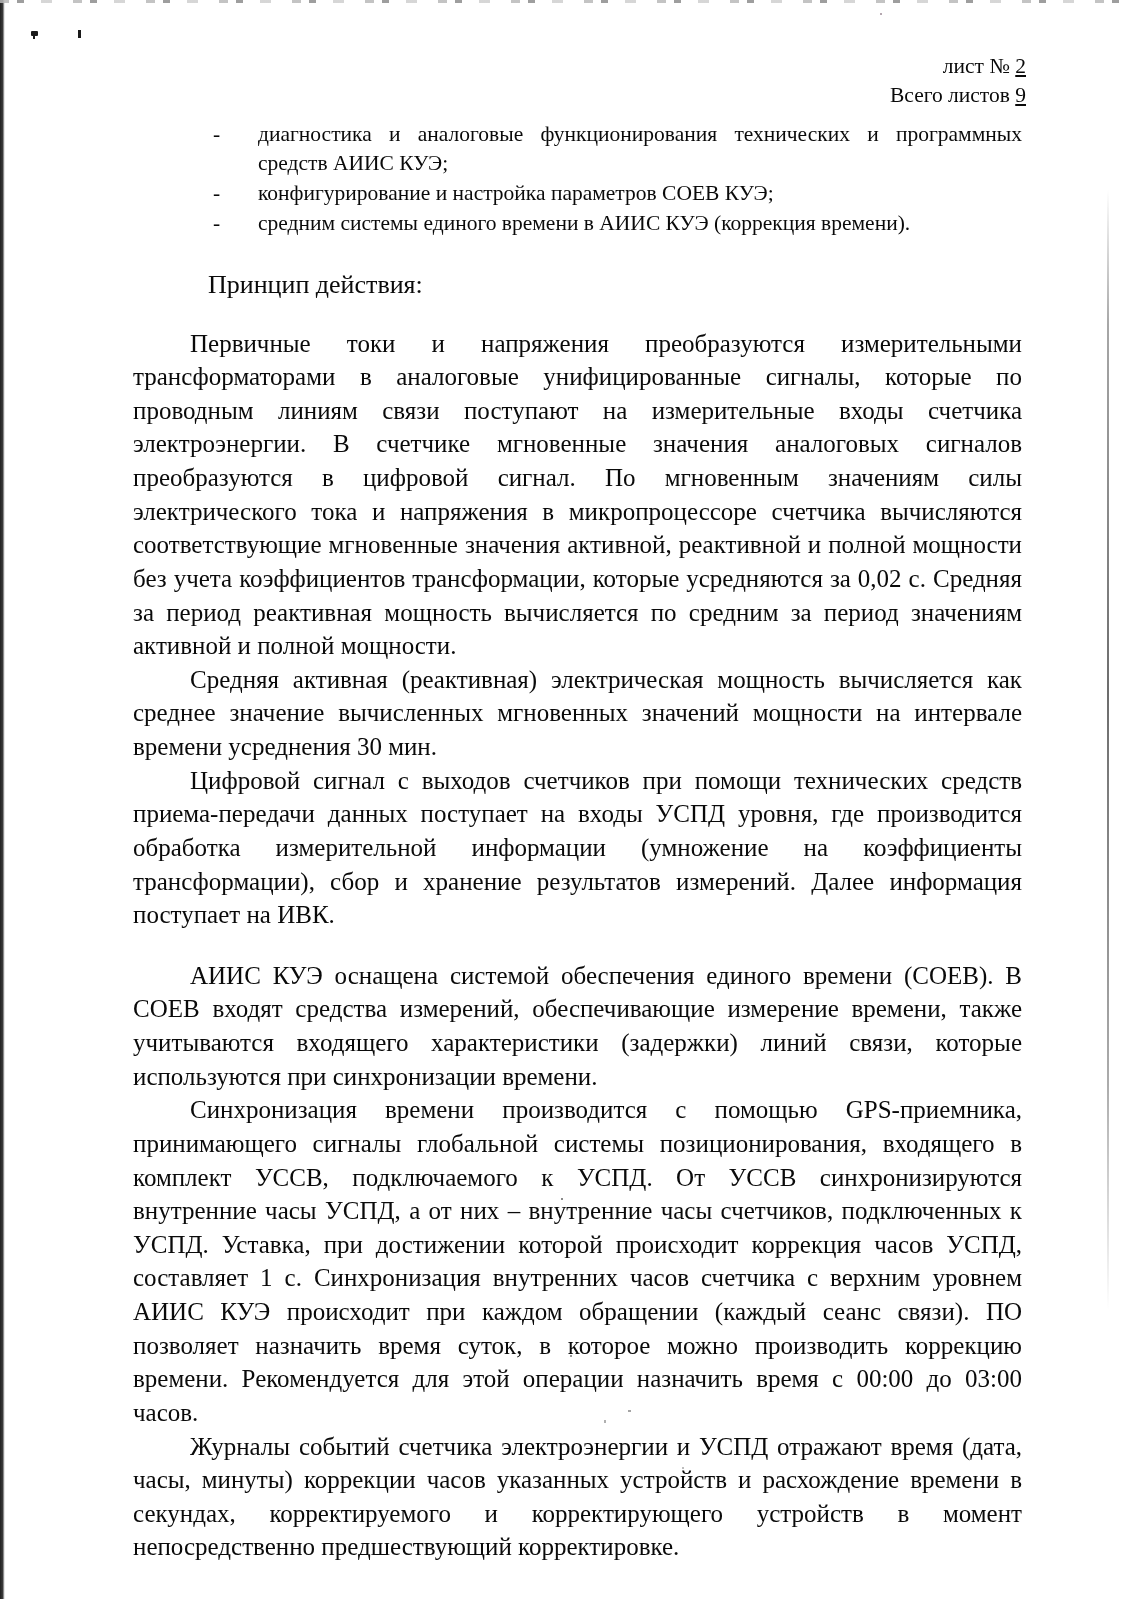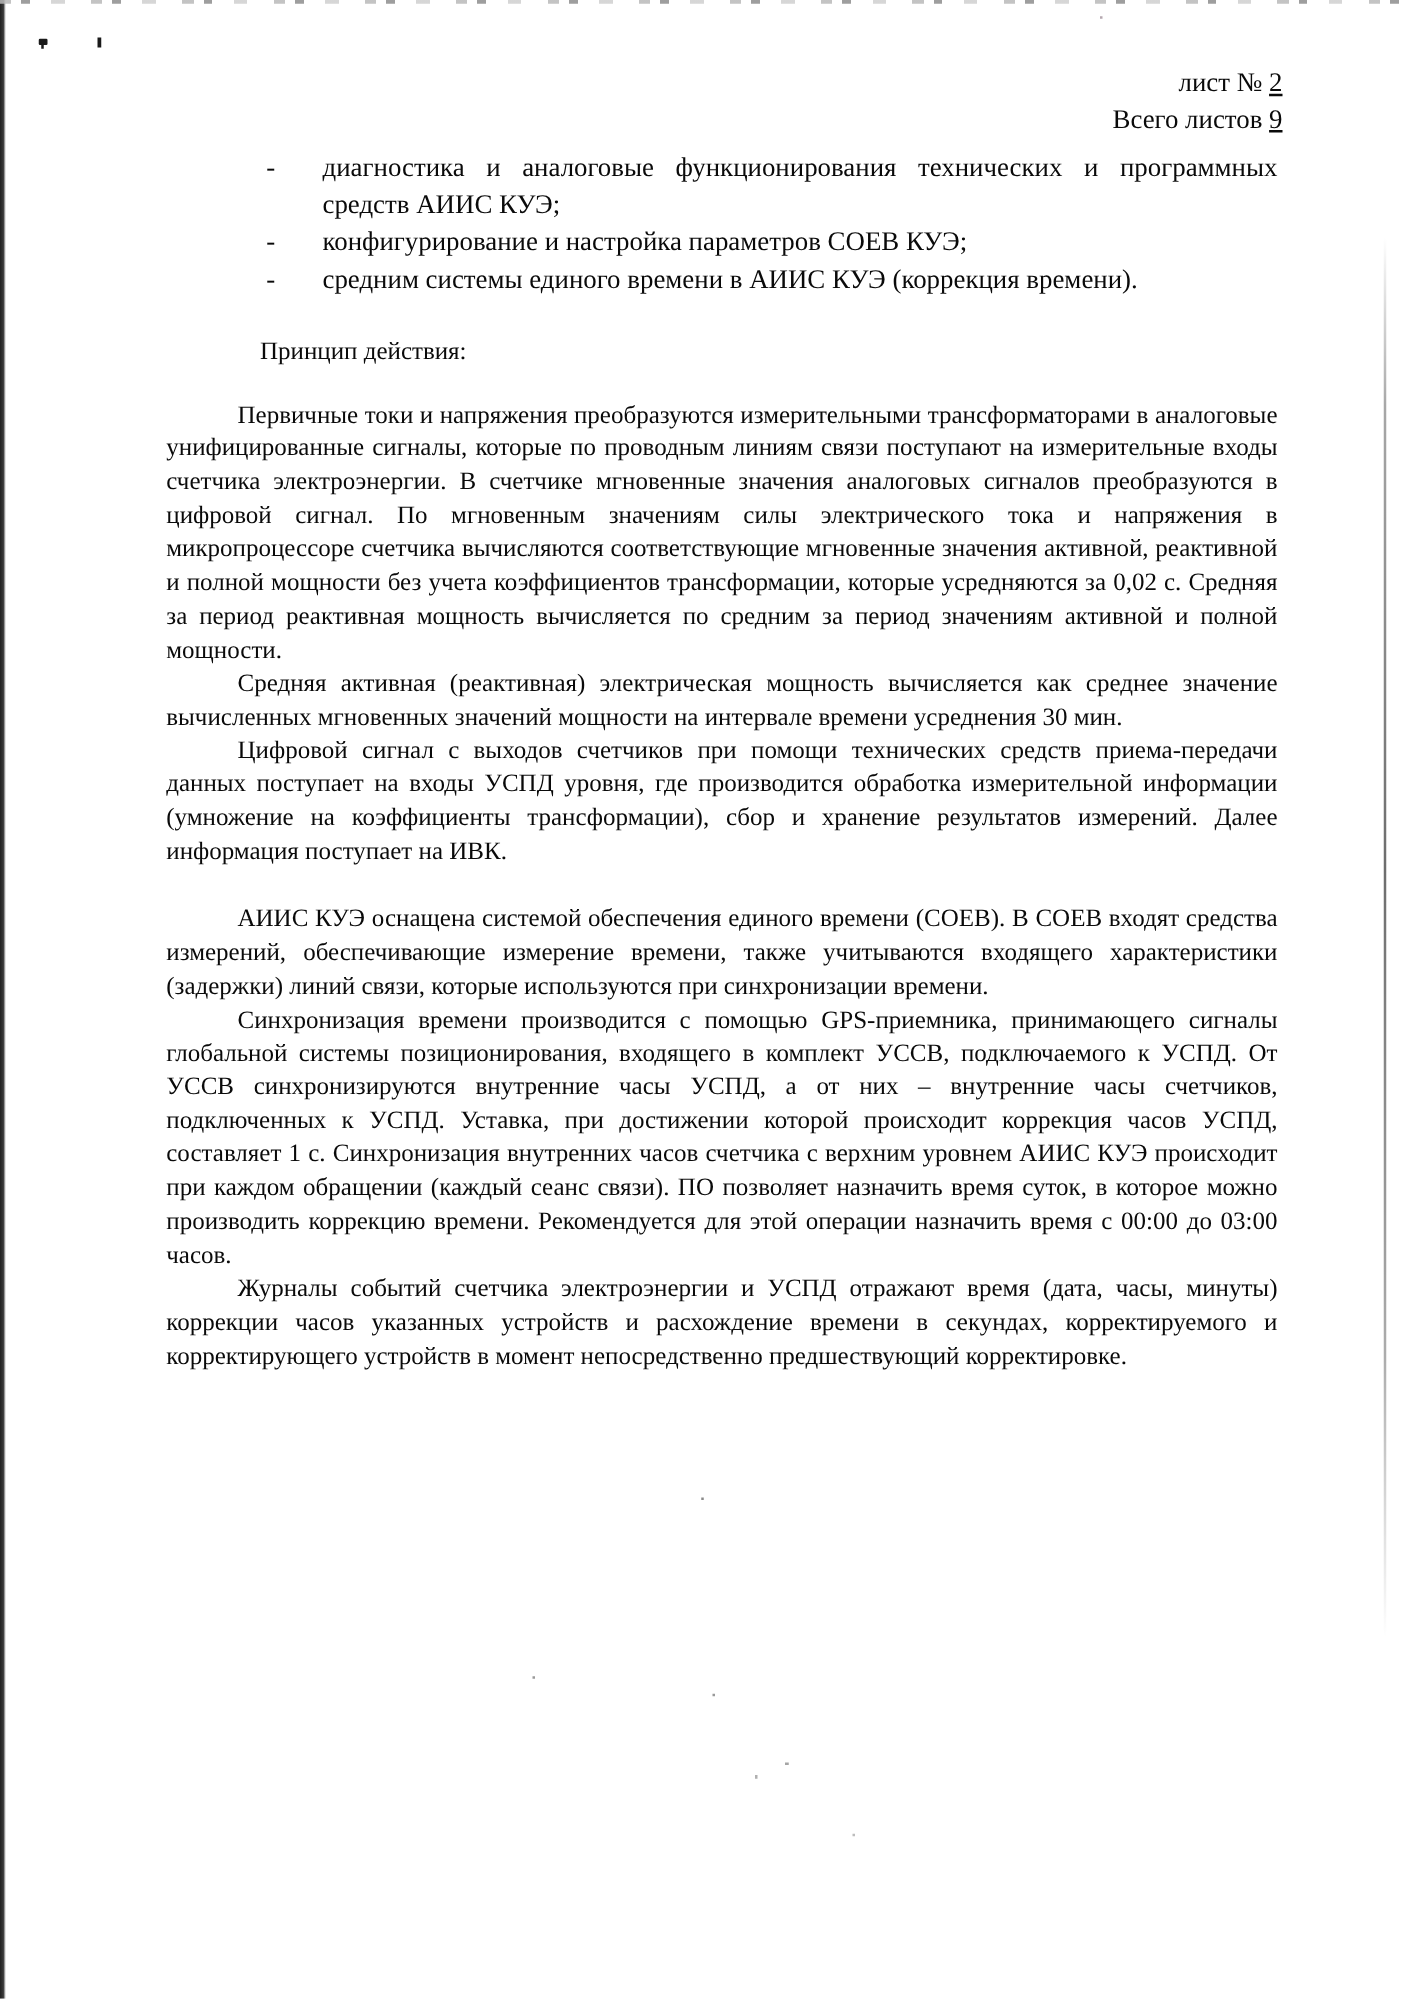--- a/index.html
+++ b/index.html
@@ -98,29 +98,29 @@
     text-align: justify;
     margin: 0 0 1px 0;
   }
   .bullet-dash {
     position: absolute;
     left: 80px;
     top: 0;
   }
 
   .section-label {
-    font-size: 20px;
+    font-size: 26px;
     line-height: 1.345;
     margin-top: 30px;
     margin-bottom: 24px;
     padding-left: 75px;
   }
 
   .para {
-    font-size: 20px;
+    font-size: 25px;
     line-height: 1.345;
     text-align: justify;
     text-indent: 57px;
     margin: 0;
     hyphens: manual;
   }
   .para.gap-before { margin-top: 27px; }
 </style>
 </head>
 <body>

